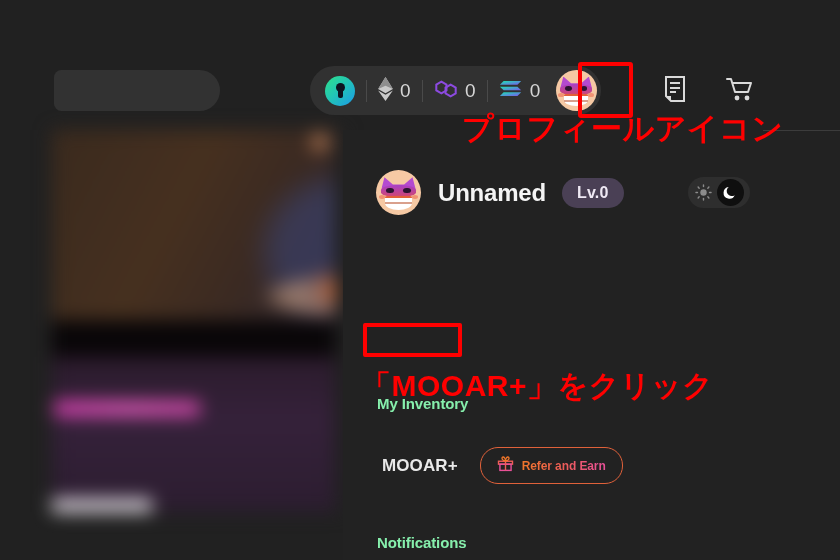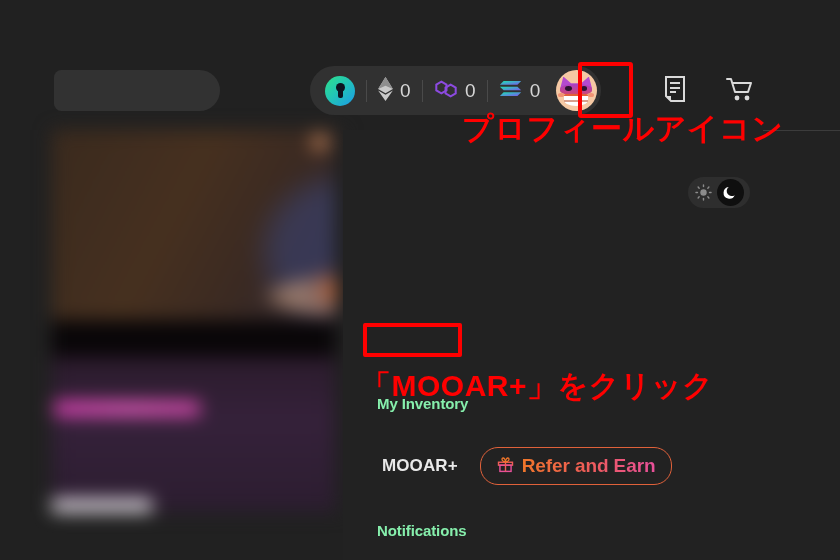--- a/index.html
+++ b/index.html
@@ -291,21 +291,21 @@
 
   .menu-label {
     position: absolute;
     left: 34px;
     font-size: 15px;
     font-weight: bold;
     color: #86efac;
     letter-spacing: -0.1px;
   }
   .menu-inventory { top: 265px; }
-  .menu-notifications { top: 392px; }
+  .menu-notifications { top: 404px; }
 
   .action-row {
     position: absolute;
     left: 30px;
     top: 317px;
     display: flex;
     align-items: center;
     gap: 13px;
     text-align: right;
   }
@@ -318,21 +318,21 @@
   }
   .refer-pill {
     display: flex;
     align-items: center;
     gap: 8px;
     border: 1px solid #e0613a;
     border-radius: 18px;
     padding: 7px 16px;
   }
   .refer-text {
-    font-size: 19px;
+    font-size: 12px;
     font-weight: bold;
     background: linear-gradient(90deg, #f0762a 0%, #ef5d57 48%, #e8509a 100%);
     -webkit-background-clip: text;
     background-clip: text;
     color: transparent;
     letter-spacing: -0.1px;
   }
 
   
   .anno-box {
@@ -467,20 +467,33 @@
           <circle cx="11" cy="21" r="2.4" fill="#dadada"></circle>
           <circle cx="21" cy="21" r="2.4" fill="#dadada"></circle>
         </svg>
       </span>
     </div>
   </div>
 
   <div class="profile-panel">
     <div class="panel-topline"></div>
 
+    <div class="profile-row">
+      <div class="avatar" style="width:45px;height:45px;">
+        <div class="av-ears"></div>
+        <div class="av-mask"></div>
+        <div class="av-eye l"></div>
+        <div class="av-eye r"></div>
+        <div class="av-cheek l"></div>
+        <div class="av-cheek r"></div>
+        <div class="av-mouth"></div>
+      </div>
+      <span class="profile-name">Unnamed</span>
+      <span class="level-badge">Lv.0</span>
+    </div>
 
     <div class="theme-toggle">
       <div class="toggle-sun">
         <svg width="17" height="17" viewBox="0 0 18 18">
           <circle cx="9" cy="9" r="3.4" fill="#8c8c8c"></circle>
           <g stroke="#8c8c8c" stroke-width="1.5" stroke-linecap="round">
             <line x1="9" y1="1" x2="9" y2="2.6"></line>
             <line x1="9" y1="15.4" x2="9" y2="17"></line>
             <line x1="1" y1="9" x2="2.6" y2="9"></line>
             <line x1="15.4" y1="9" x2="17" y2="9"></line>

